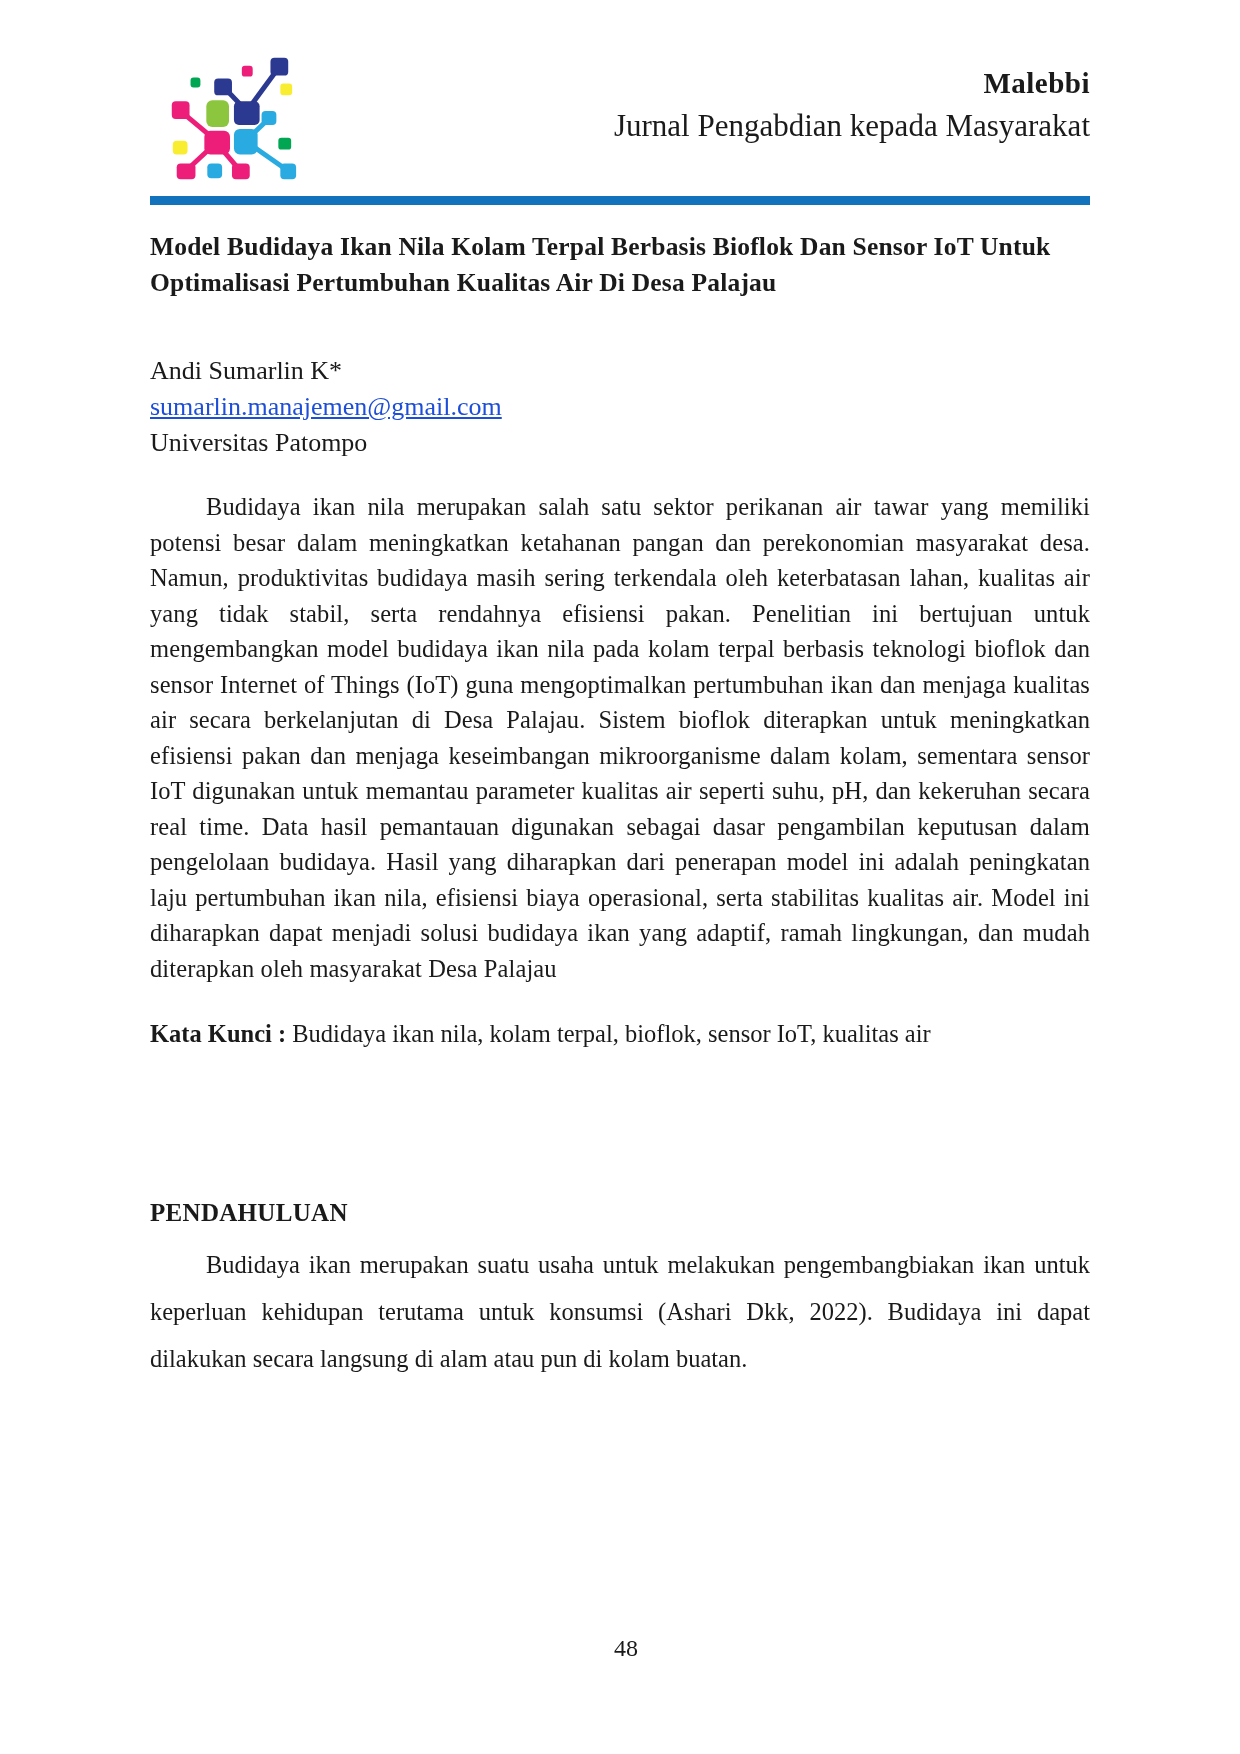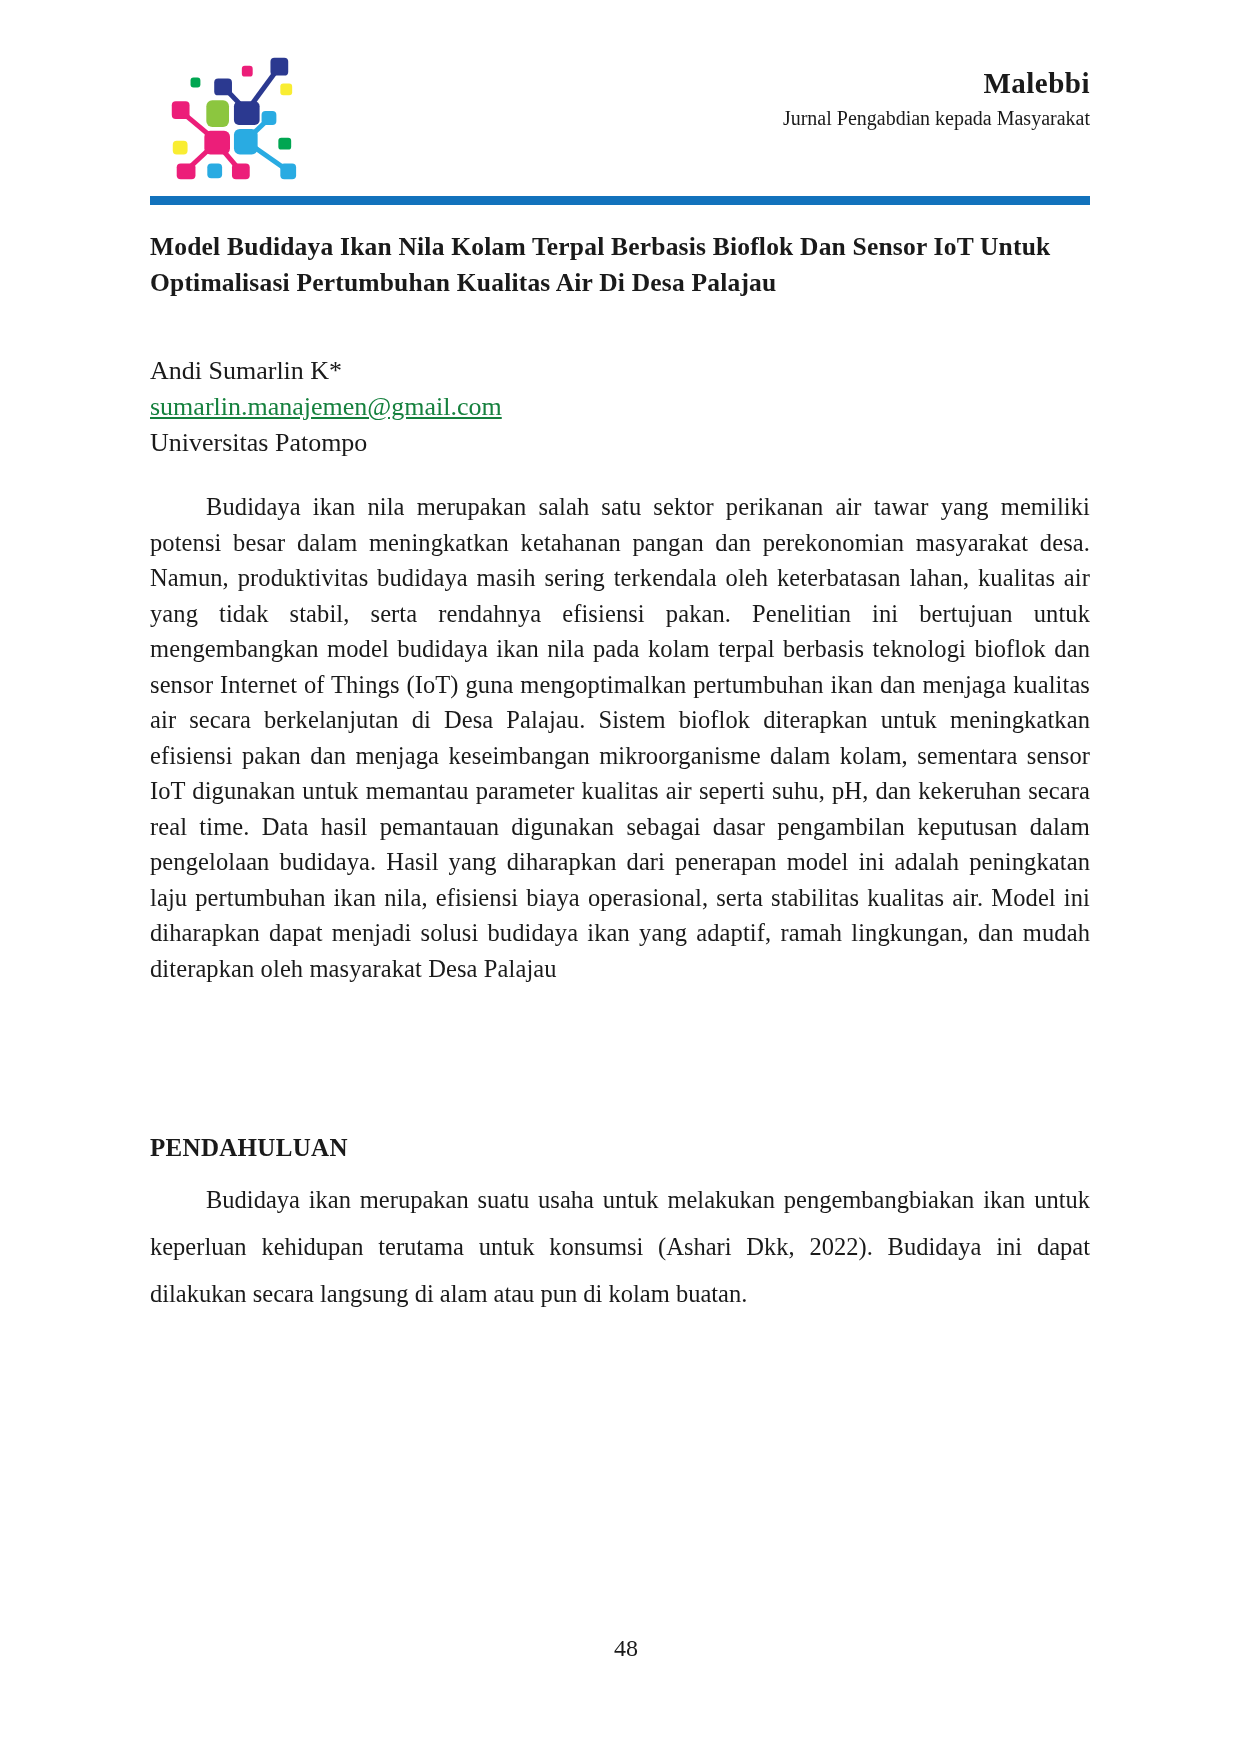--- a/index.html
+++ b/index.html
@@ -24,21 +24,21 @@
     font-family: Liberation Serif, serif;
   }
   .logo-wrap { width: 160px; height: 148px; flex: 0 0 auto; }
   .logo-wrap svg { width: 100%; height: 100%; display: block; }
   .header-text {
     text-align: right;
     padding-top: 16px;
     line-height: 1.45;
   }
   .journal-name { font-size: 29px; font-weight: bold; letter-spacing: 0.5px; }
-  .journal-subtitle { font-size: 20px; }
+  .journal-subtitle { font-size: 31px; }
   .header-rule {
     height: 9px;
     background: #1272BC;
     margin-top: 2px;
   }
   
   .article-title {
     margin-top: 24px;
     text-align: left;
     font-size: 25.5px;
@@ -46,21 +46,21 @@
     line-height: 1.42;
     letter-spacing: 0.2px;
   }
   .author-block {
     margin-top: 52px;
     text-align: left;
     font-size: 26px;
     line-height: 1.38;
   }
   .author-email {
-    color: #15803d;
+    color: #1d4ed8;
     text-decoration: underline;
     cursor: pointer;
   }
   
   .abstract-heading {
     margin-top: 88px;
     text-align: center;
     font-size: 25px;
     font-weight: bold;
   }
@@ -154,20 +154,21 @@
 
   <div class="author-block">
     <div>Andi Sumarlin K*</div>
     <div><a class="author-email">sumarlin.manajemen@gmail.com</a></div>
     <div>Universitas Patompo</div>
   </div>
 
 
   <p class="abstract-body">Budidaya ikan nila merupakan salah satu sektor perikanan air tawar yang memiliki potensi besar dalam meningkatkan ketahanan pangan dan perekonomian masyarakat desa. Namun, produktivitas budidaya masih sering terkendala oleh keterbatasan lahan, kualitas air yang tidak stabil, serta rendahnya efisiensi pakan. Penelitian ini bertujuan untuk mengembangkan model budidaya ikan nila pada kolam terpal berbasis teknologi bioflok dan sensor Internet of Things (IoT) guna mengoptimalkan pertumbuhan ikan dan menjaga kualitas air secara berkelanjutan di Desa Palajau. Sistem bioflok diterapkan untuk meningkatkan efisiensi pakan dan menjaga keseimbangan mikroorganisme dalam kolam, sementara sensor IoT digunakan untuk memantau parameter kualitas air seperti suhu, pH, dan kekeruhan secara real time. Data hasil pemantauan digunakan sebagai dasar pengambilan keputusan dalam pengelolaan budidaya. Hasil yang diharapkan dari penerapan model ini adalah peningkatan laju pertumbuhan ikan nila, efisiensi biaya operasional, serta stabilitas kualitas air. Model ini diharapkan dapat menjadi solusi budidaya ikan yang adaptif, ramah lingkungan, dan mudah diterapkan oleh masyarakat Desa Palajau</p>
 
+  <p class="keywords"><b>Kata Kunci :</b><span> Budidaya ikan nila, kolam terpal, bioflok, sensor IoT, kualitas air</span></p>
 
   <h3 class="section-heading">PENDAHULUAN</h3>
 
   <p class="section-paragraph">Budidaya ikan merupakan suatu usaha untuk melakukan pengembangbiakan ikan untuk keperluan kehidupan terutama untuk konsumsi (Ashari Dkk, 2022). Budidaya ini dapat dilakukan secara langsung di alam atau pun di kolam buatan.</p>
 
   <div class="page-number">48</div>
 
 </div>
 
 </body></html>

